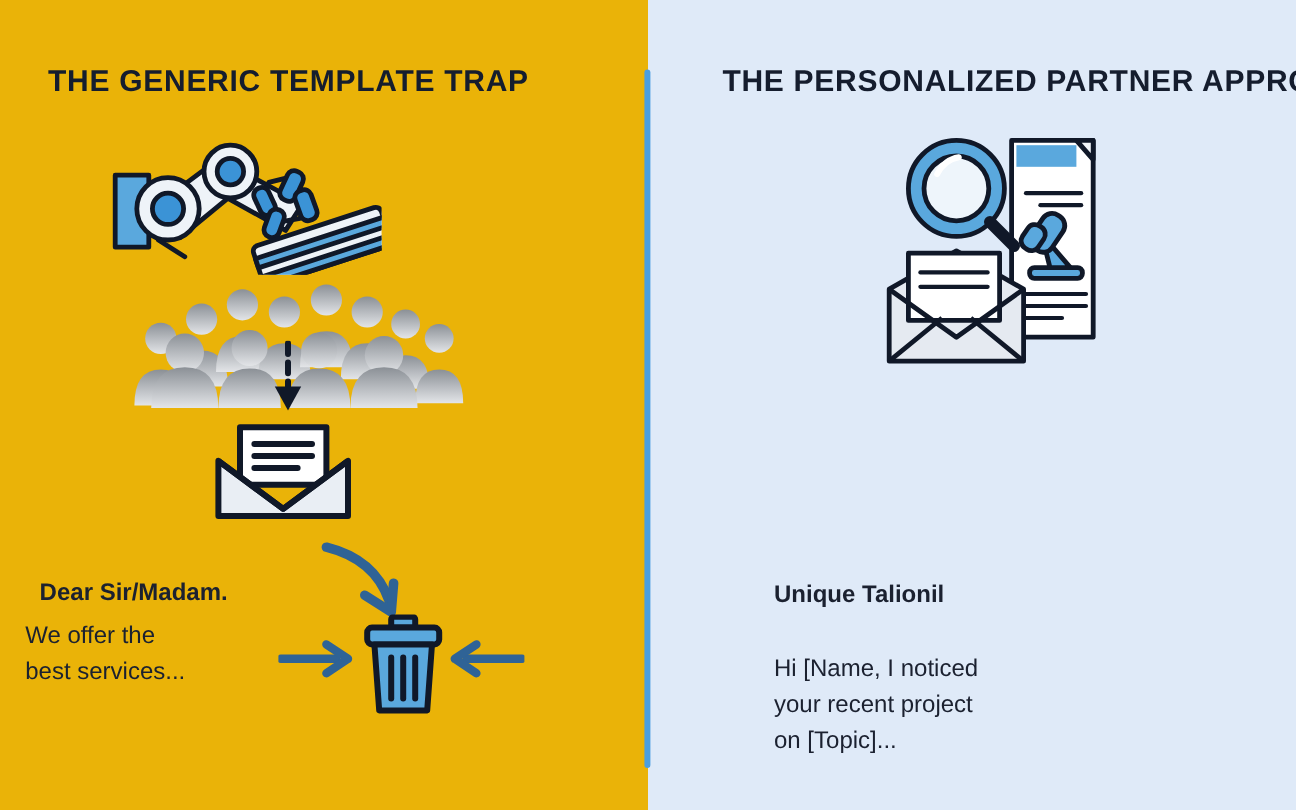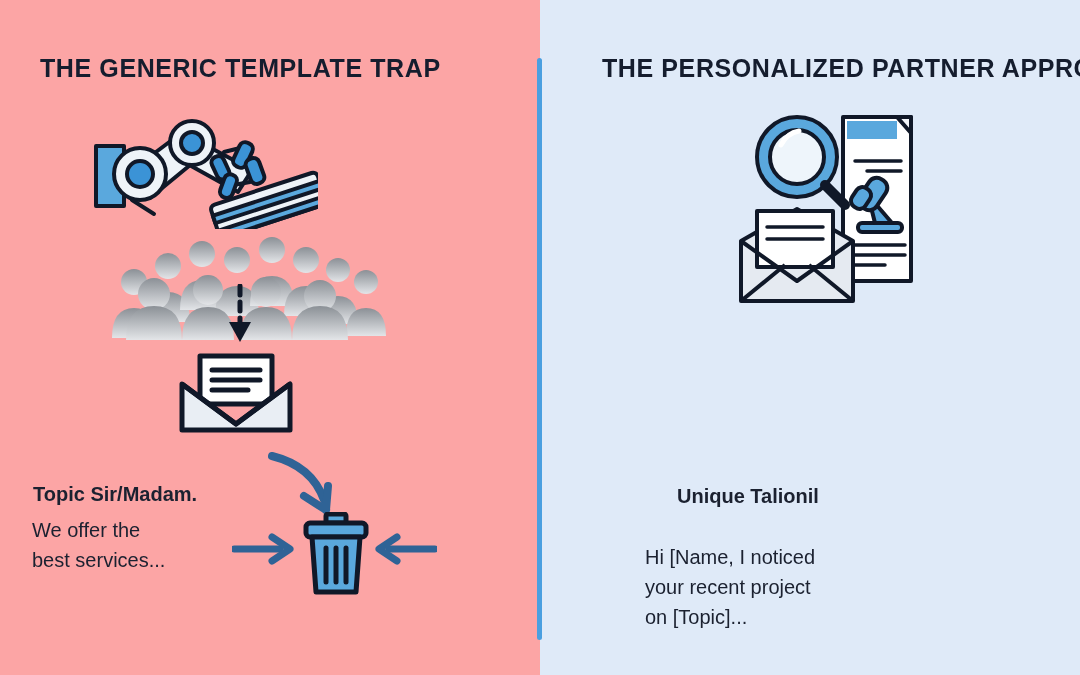--- a/index.html
+++ b/index.html
@@ -20,21 +20,21 @@
   
   .panel {
     position: absolute;
     top: 0;
     height: 675px;
     overflow: hidden;
   }
   #panel-left {
     left: 0;
     width: 540px;
-    background: #fca5a5;
+    background: #eab308;
     padding-left: 16px;
   }
   #panel-right {
     left: 540px;
     width: 540px;
     background: #dfeaf8;
   }
   .divider {
     position: absolute;
     left: 537px;
@@ -62,22 +62,22 @@
     color: #1b2130;
     font-size: 20px;
     line-height: 30px;
     white-space: pre-line;
   }
   .copy.heading {
     font-weight: bold;
     font-size: 20px;
   }
   #left-copy-head { left: 33px; top: 479px; }
-  #left-copy-body { left: 32px; top: 515px; }
-  #right-copy-head { left: 645px; top: 481px; margin-left: 32px; }
+  #left-copy-body { left: 21px; top: 515px; }
+  #right-copy-head { left: 645px; top: 481px; }
   #right-copy-body { left: 645px; top: 517px; }
 
   
   .art { position: absolute; }
 </style>
 </head>
 <body>
 
 <div id="canvas">
 
@@ -186,21 +186,21 @@
     <svg class="art" style="left:232px; top:532px;" width="62" height="34" viewBox="0 0 62 34">
       <line x1="2" y1="17" x2="48" y2="17" stroke="#2f6396" stroke-width="7" stroke-linecap="round"></line>
       <path d="M58 17 L40 5 M58 17 L40 29" fill="none" stroke="#2f6396" stroke-width="7" stroke-linecap="round"></path>
     </svg>
 
     <svg class="art" style="left:375px; top:532px;" width="62" height="34" viewBox="0 0 62 34">
       <line x1="14" y1="17" x2="60" y2="17" stroke="#2f6396" stroke-width="7" stroke-linecap="round"></line>
       <path d="M4 17 L22 5 M4 17 L22 29" fill="none" stroke="#2f6396" stroke-width="7" stroke-linecap="round"></path>
     </svg>
 
-    <div class="copy heading" id="left-copy-head">Topic Sir/Madam.</div>
+    <div class="copy heading" id="left-copy-head">Dear Sir/Madam.</div>
     <div class="copy" id="left-copy-body">We offer the
 best services...</div>
   </div>
 
   <div class="panel" id="panel-right">
 
     <div class="panel-title" id="title-right" style="left:62px; top:54px;">THE PERSONALIZED PARTNER APPROAC</div>
 
     <svg class="art" style="left:195px; top:105px;" width="200" height="215" viewBox="0 0 200 215">
       <g stroke="#101828" stroke-width="4" stroke-linejoin="round">

